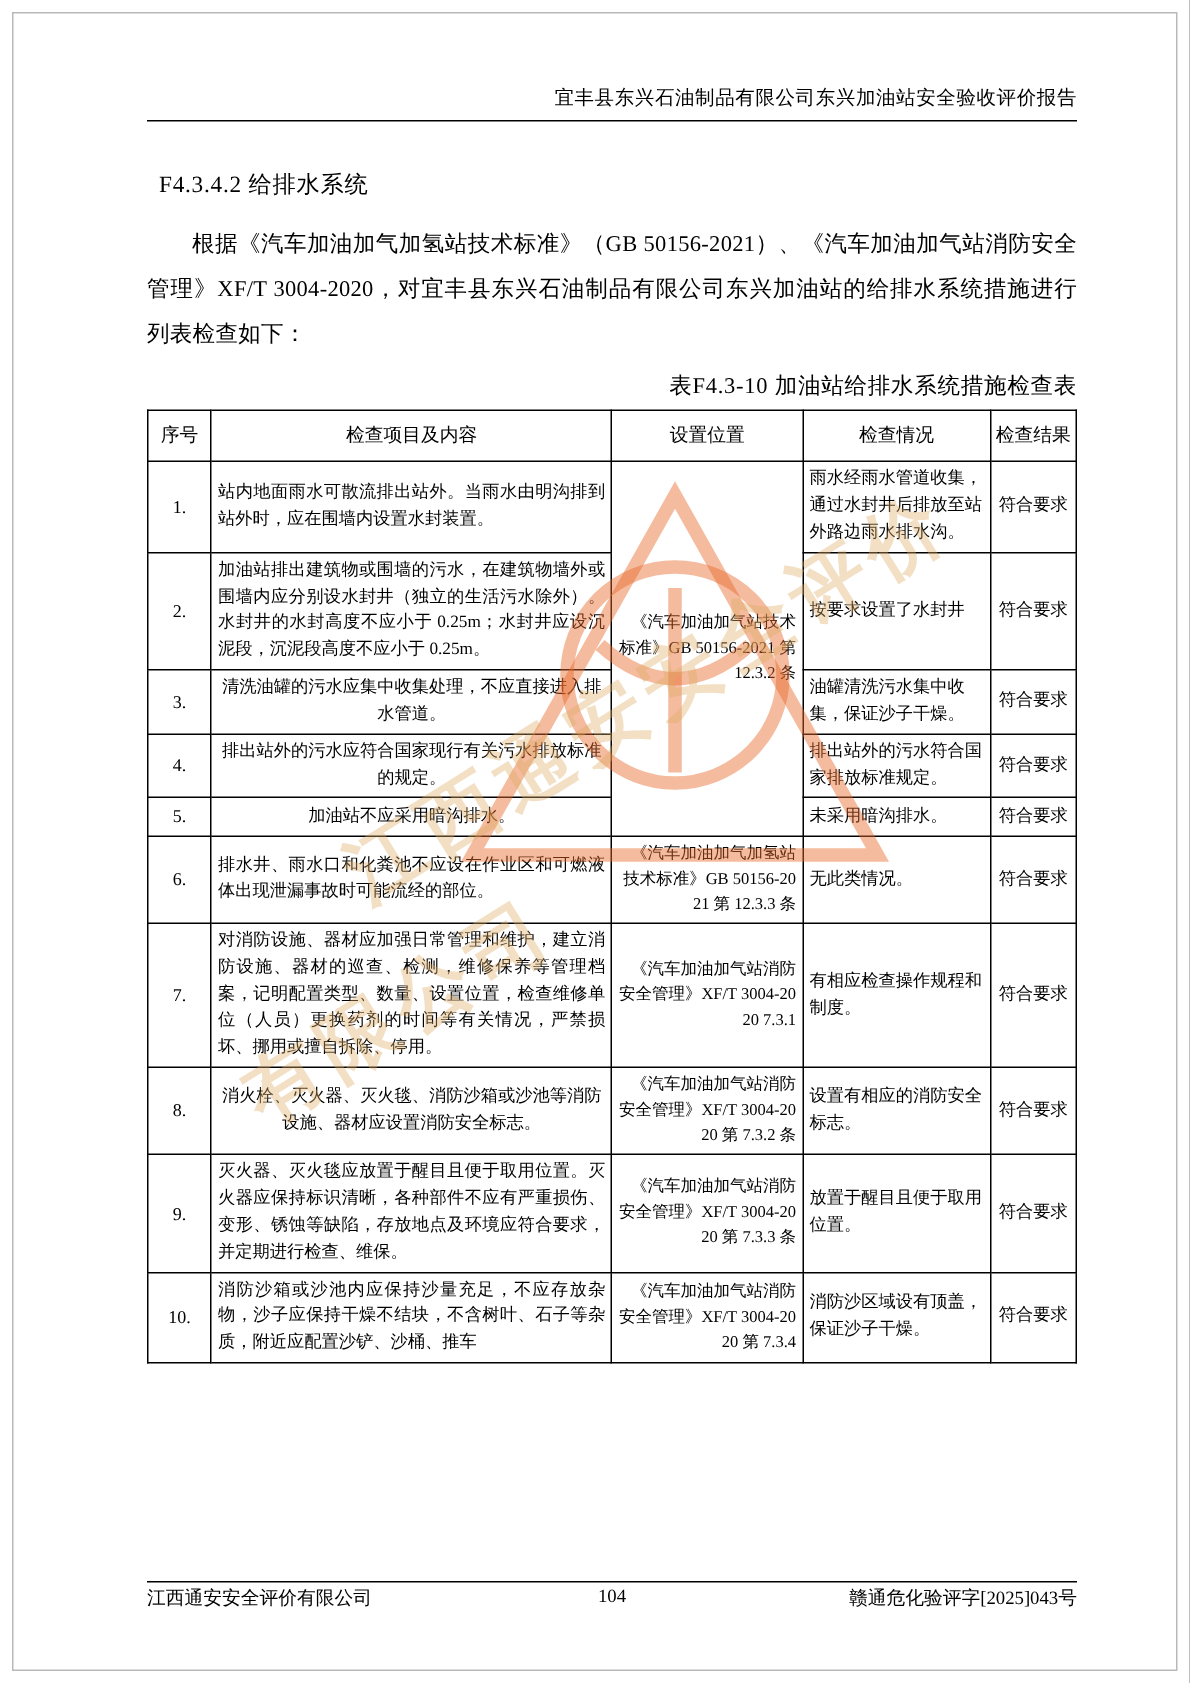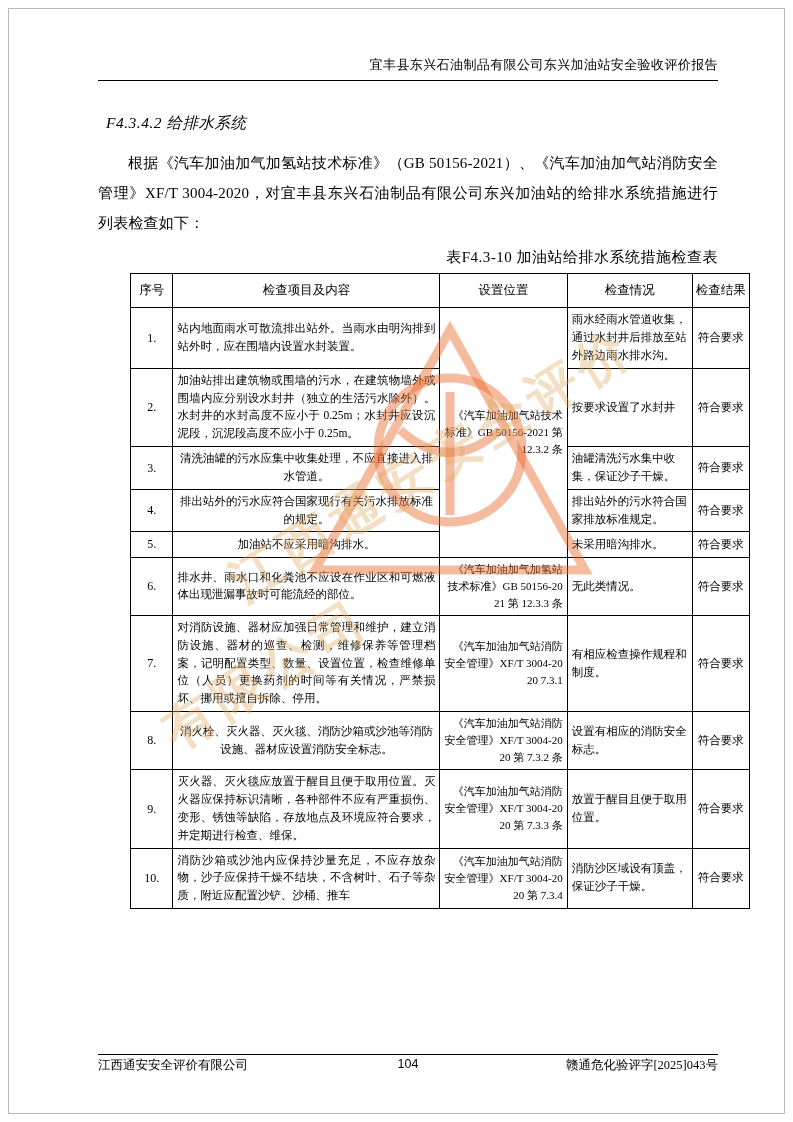--- a/index.html
+++ b/index.html
@@ -39,21 +39,20 @@
     letter-spacing: 0.4px;
     padding-bottom: 6px;
     border-bottom: 1.2px solid #000;
     margin-bottom: 32px;
   }
   
   .section-heading {
     font-size: 15.5px;
     margin: 0 0 14px 8px;
     letter-spacing: 0.5px;
-    font-style: italic;
   }
   .para {
     font-size: 15px;
     line-height: 2.0;
     text-align: justify;
     text-indent: 2em;
     margin: 0 0 10px 0;
     letter-spacing: 0.2px;
   }
   .table-title {
@@ -61,21 +60,20 @@
     font-size: 15px;
     margin: 8px 0 6px 0;
     letter-spacing: 0.5px;
   }
   table.main {
     border-collapse: collapse;
     width: 620px;
     table-layout: fixed;
     font-size: 11.5px;
     line-height: 1.55;
-    margin-left: 32px;
   }
   table.main th, table.main td {
     border: 1px solid #000;
     padding: 3px 4px;
     vertical-align: middle;
     word-break: break-all;
   }
   table.main th {
     text-align: center;
     font-weight: normal;
@@ -99,21 +97,21 @@
     position: absolute;
     left: 98px;
     right: 75px;
     bottom: 48px;
     border-top: 1.2px solid #000;
     padding-top: 2px;
     font-size: 12.5px;
     display: flex;
     justify-content: space-between;
   }
-  .doc-footer .center { flex: 1; text-align: center; font-family: Liberation Sans, sans-serif;}
+  .doc-footer .center { flex: 1; text-align: center; font-family: Liberation Serif, serif;}
   .doc-footer .left { width: 200px; text-align: left; }
   .doc-footer .right { width: 200px; text-align: right; }
 
   
   .watermark {
     position: absolute;
     left: 0; top: 0; right: 0; bottom: 0;
     pointer-events: none;
     overflow: hidden;
     z-index: 5;

